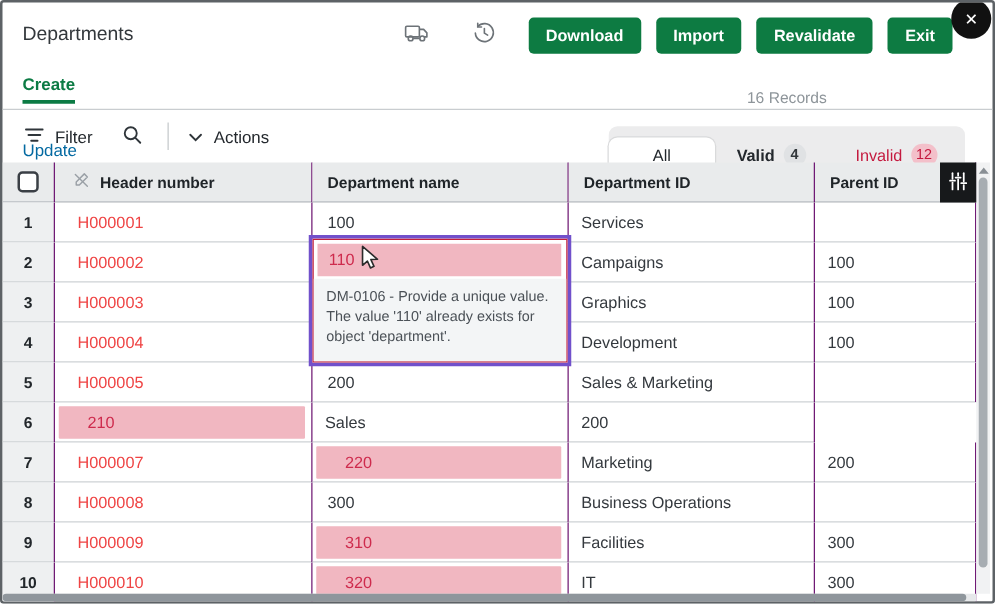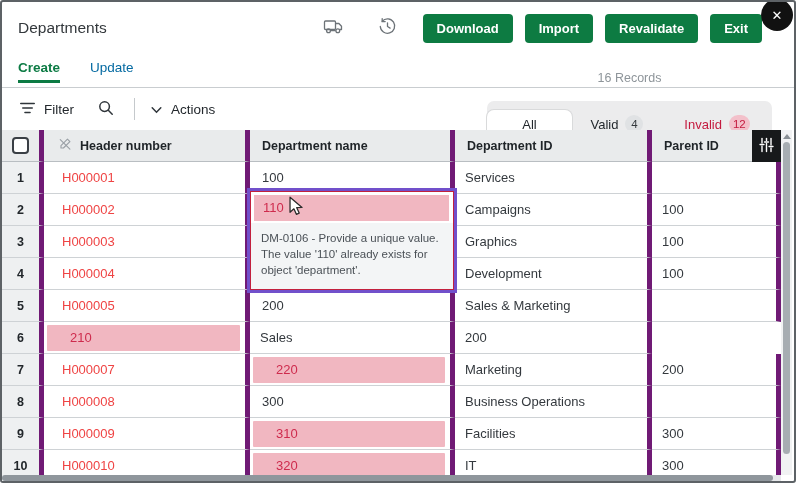--- a/index.html
+++ b/index.html
@@ -6,44 +6,44 @@
   .app{position:relative;width:796px;height:483px;box-sizing:border-box;border:2px solid #5d6266;border-radius:3px;background:#fff;overflow:hidden;}
   
   .titlebar{height:52px;display:flex;align-items:center;padding:0 16px;box-sizing:border-box;}
   .title{font-size:15.5px;color:#33383c;}
   .title-icons{margin-left:auto;display:flex;align-items:center;gap:30px;margin-right:24px;}
   .icon-btn{background:none;border:none;padding:2px;cursor:pointer;display:flex;align-items:center;}
   .hdr-buttons{display:flex;gap:12px;margin-right:16px;}
   .btn-green{background:#0d7b42;color:#fff;border:none;border-radius:4px;height:29px;padding:0 14px;font-size:13px;font-weight:700;font-family:"Liberation Sans",sans-serif;cursor:pointer;}
   .close-btn{position:absolute;top:-3px;right:1px;width:32px;height:32px;border-radius:50%;background:#111;color:#fff;border:none;font-size:13px;display:flex;align-items:center;justify-content:center;cursor:pointer;z-index:9;}
   
-  .tabbar{height:34px;border-bottom:1px solid #c9cdd0;display:flex;align-items:flex-start;padding:6px 16px 0;box-sizing:border-box;gap:30px;}
+  .tabbar{height:34px;border-bottom:1px solid #c9cdd0;display:flex;align-items:flex-start;padding:6px 16px 0;box-sizing:border-box;gap:30px;flex-direction:column;}
   .tab{font-size:13.5px;color:#0369a1;padding-bottom:5px;cursor:pointer;border-bottom:3px solid transparent;}
   .tab.active{color:#0c7b44;font-weight:700;border-bottom-color:#0c7b44;}
   
   .toolbar{height:42px;display:flex;align-items:center;padding:0 22px 0 18px;box-sizing:border-box;}
   .tb-left{display:flex;align-items:center;}
   .tb-group{display:flex;align-items:center;gap:9px;cursor:pointer;background:none;border:none;padding:0;font-family:"Liberation Sans",sans-serif;}
   .tb-label{font-size:13.5px;color:#23282d;}
   .tb-sep{width:1px;height:22px;background:#c5c9cc;margin:0 16px 0 18px;}
   .search-btn{margin-left:22px;}
   .tb-right{margin-left:auto;display:flex;align-items:center;gap:16px;flex-direction:column;}
   .records{font-size:12.5px;color:#8e959a;}
   .segmented{display:flex;align-items:center;background:#ececed;border-radius:7px;height:46px;padding:0;}
   .seg{display:flex;align-items:center;justify-content:center;gap:7px;height:28px;font-size:13px;color:#23282d;cursor:pointer;border-radius:7px;box-sizing:border-box;}
   .seg-all{width:85px;background:#fff;box-shadow:0 0 0 1px #d9dadb;font-weight:400;}
-  .seg-valid{width:90px;}
+  .seg-valid{width:90px;font-weight:bold;}
   .seg-invalid{width:110px;color:#c41a3f;}
   .badge{min-width:18px;height:18px;border-radius:9px;display:flex;align-items:center;justify-content:center;font-size:11.5px;padding:0 4px;box-sizing:border-box;}
   .badge.gray{background:#e0e2e4;color:#33383c;}
   .badge.pink{background:#f3c0ca;color:#c41a3f;}
   
   .grid{width:779px;}
   .grid-row{display:grid;grid-template-columns:42px 206px 205px 197px 1fr;height:32px;}
-  .c{box-sizing:border-box;border-right:5px solid #701a75;border-bottom:1px solid #ced2d5;display:flex;align-items:center;font-size:13px;color:#34393e;overflow:hidden;white-space:nowrap;}
+  .c{box-sizing:border-box;border-right:1px solid #701a75;border-bottom:1px solid #ced2d5;display:flex;align-items:center;font-size:13px;color:#34393e;overflow:hidden;white-space:nowrap;}
   .grid-head .c{background:#e9ebec;font-weight:700;font-size:12.5px;color:#1f2428;border-bottom:1px solid #b9bec2;}
   .c.rownum{justify-content:center;background:#eef0f1;font-weight:700;font-size:12.5px;color:#22272b;}
   .c.hnum{padding-left:18px;color:#ef4444;}
   .c.deptid{padding-left:0;}
   .c.deptid > span{padding-left:12px;}
   .c.dname{padding-left:10px;}
   .c.pid{padding-left:10px;}
   .head-pad{padding-left:12px;}
   .head-first{justify-content:center;}
   .checkbox{width:17px;height:17px;border:2px solid #3a3f45;border-radius:4px;background:#fff;box-sizing:border-box;cursor:pointer;}

